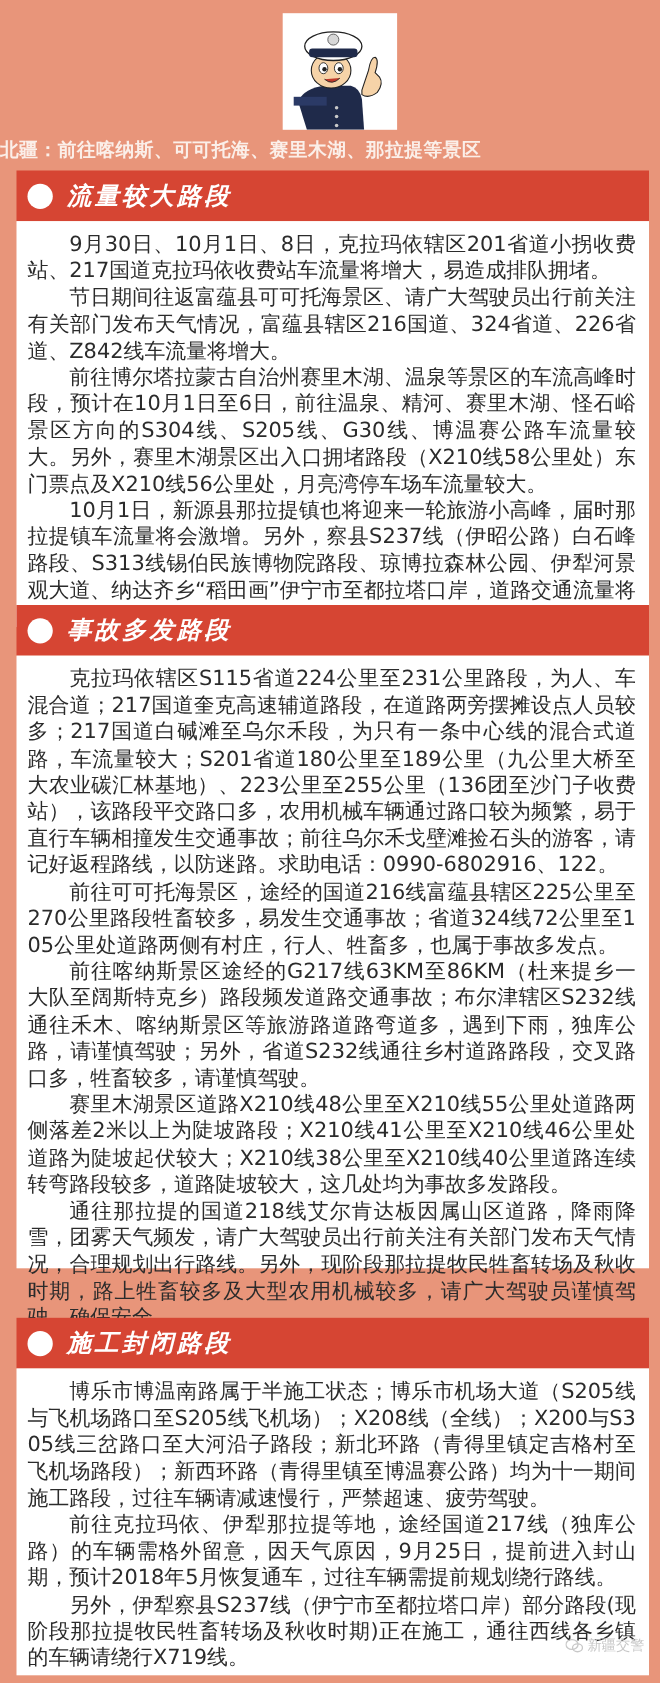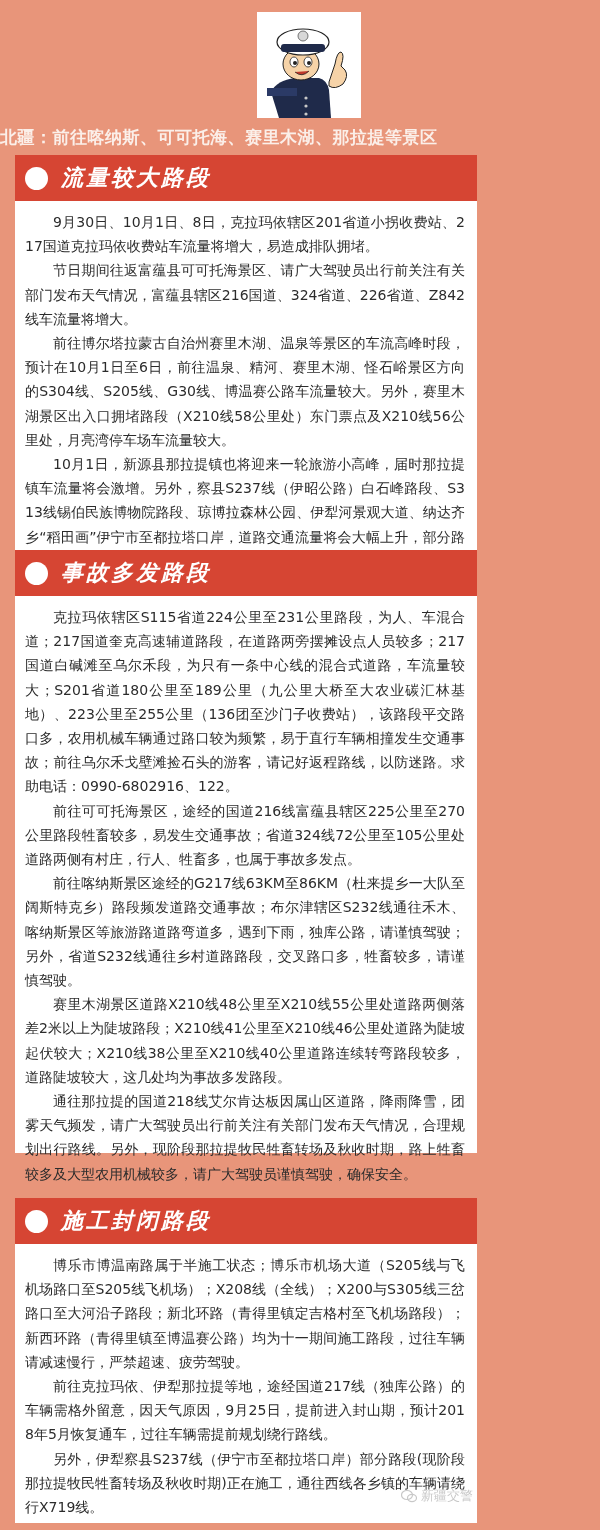--- a/index.html
+++ b/index.html
@@ -11,39 +11,39 @@
   }
   .mascot {
     position:absolute; left:257px; top:12px; width:104px; height:106px;
     background:#fff;
   }
   .subtitle {
     position:absolute; left:0; top:122px; width:600px; text-align:left;
     color:#FBEFE9; font-family:"DejaVu Serif","Liberation Serif",serif;
     font-size:17px; font-weight:bold; letter-spacing:0.5px; line-height:30px;
   }
-  .section { position:absolute; left:15px; width:462px;border-radius:26px; }
+  .section { position:absolute; left:15px; width:575px;border-radius:26px; }
   .sec-head {
     height:46px; background:#D64533; display:flex; align-items:center;
     padding-left:10px; box-sizing:border-box;
   }
   .sec-dot {
     width:23px; height:23px; border-radius:50%; background:#fff;
     margin-right:13px; flex:none;
   }
   .sec-title {
     color:#fff; font-size:22px; font-weight:bold; letter-spacing:3px;
     font-style:italic;
   }
   .sec-body {
     background:#fff; padding:9px 12px 10px 10px; box-sizing:border-box;
     position:relative;
   }
   .sec-body p {
-    margin:0; font-size:14px; line-height:24.2px; color:#2b2b2b;
+    margin:0; font-size:19px; line-height:24.2px; color:#2b2b2b;
     text-indent:2em; word-break:break-all; text-align:justify;
   }
   .watermark {
     position:absolute; right:4px; bottom:18px; color:#c8c8c8; font-size:13px;
     display:flex; align-items:center; gap:4px;
   }
 </style>
 </head>
 <body>
 

